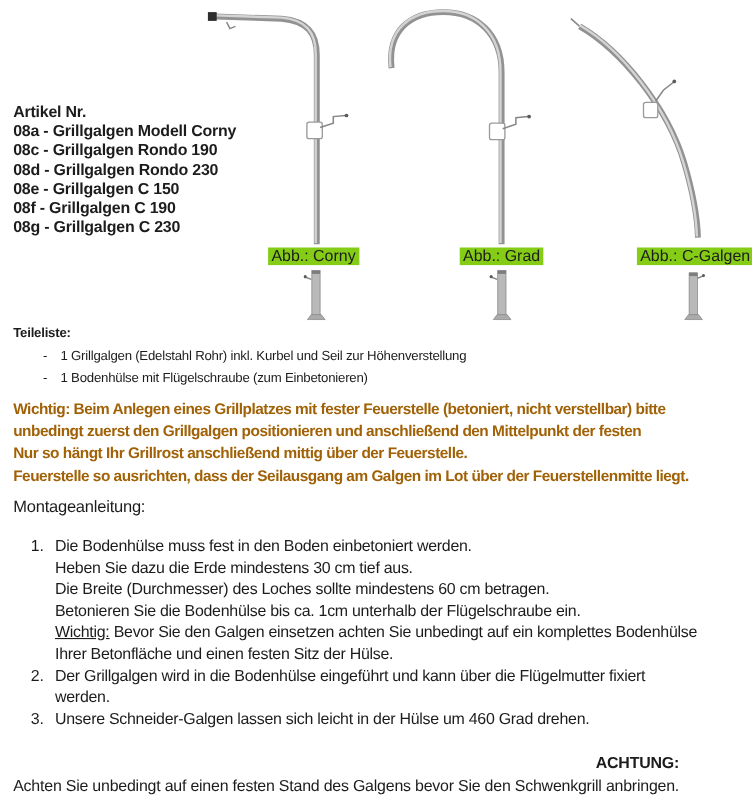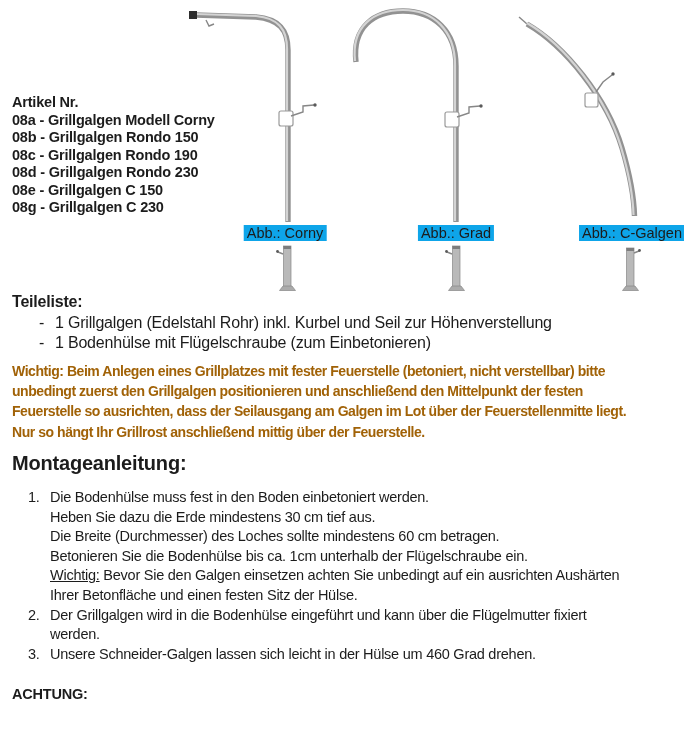--- a/index.html
+++ b/index.html
@@ -12,33 +12,33 @@
   .t-out{fill:none;stroke:#929292;stroke-width:5.4px;}
   .t-in{fill:none;stroke:#d4d4d4;stroke-width:2.2px;}
   .thin{fill:none;stroke:#878787;stroke-width:1.4px;}
   .crank-box{fill:#ffffff;stroke:#9a9a9a;stroke-width:1.2px;}
   .sleeve{fill:#b9b9b9;stroke:#878787;stroke-width:0.7px;}
   .sleeve-cap{fill:#7d7d7d;}
   .base{fill:#ababab;stroke:#878787;stroke-width:0.7px;}
   .dot{fill:#5a5a5a;}
 
   .caption{position:absolute;top:225px;transform:translateX(-50%);
-           font-size:14.5px;white-space:nowrap;background:#0ea5e9;padding:0 3px;}
+           font-size:14.5px;white-space:nowrap;background:#84cc16;padding:0 3px;}
 
   .articles{left:12px;top:94px;font-weight:700;font-size:14.5px;line-height:17.5px;letter-spacing:-0.2px;}
 
-  .parts{left:12px;top:292px;font-size:16px;line-height:20.5px;letter-spacing:-0.2px;}
+  .parts{left:12px;top:292px;font-size:12px;line-height:20.5px;letter-spacing:-0.2px;}
   .parts .head{font-weight:700;}
   .prow{display:flex;}
   .prow .dash{padding-left:27px;width:16px;flex:none;}
 
   .warning{left:12px;top:361px;font-size:14px;font-weight:700;line-height:20.2px;
            color:#a16207;letter-spacing:-0.45px;white-space:nowrap;}
 
-  .mtitle{left:12px;top:452px;font-size:20px;font-weight:700;letter-spacing:-0.2px;}
+  .mtitle{left:12px;top:452px;font-size:15px;font-weight:400;letter-spacing:-0.2px;}
 
   .mlist{left:28px;top:488px;font-size:14.5px;line-height:19.6px;letter-spacing:-0.25px;}
   .mrow{display:flex;}
   .mrow .num{width:22px;flex:none;}
   .mrow .mtext{white-space:nowrap;}
   .u{text-decoration:underline;}
 
   .achtung{left:12px;top:684px;font-size:14.5px;line-height:21px;letter-spacing:-0.2px;text-align:right;}
   .achtung .head{font-weight:700;}
 </style>
@@ -98,44 +98,44 @@
     </g>
   </svg>
 
   <div class="caption" style="left:285px">Abb.: Corny</div>
   <div class="caption" style="left:456px">Abb.: Grad</div>
   <div class="caption" style="left:632px">Abb.: C-Galgen</div>
 
   <div class="abs articles">
     <div>Artikel Nr.</div>
     <div>08a - Grillgalgen Modell Corny</div>
-    <div>08b - Grillgalgen Rondo 150</div>
     <div>08c - Grillgalgen Rondo 190</div>
     <div>08d - Grillgalgen Rondo 230</div>
     <div>08e - Grillgalgen C 150</div>
+    <div>08f - Grillgalgen C 190</div>
     <div>08g - Grillgalgen C 230</div>
   </div>
 
   <div class="abs parts">
     <div class="head">Teileliste:</div>
     <div class="prow">
       <span class="dash">-</span>
       <span>1 Grillgalgen (Edelstahl Rohr) inkl. Kurbel und Seil zur Höhenverstellung</span>
     </div>
     <div class="prow">
       <span class="dash">-</span>
       <span>1 Bodenhülse mit Flügelschraube (zum Einbetonieren)</span>
     </div>
   </div>
 
   <div class="abs warning">
     <div>Wichtig: Beim Anlegen eines Grillplatzes mit fester Feuerstelle (betoniert, nicht verstellbar) bitte</div>
     <div>unbedingt zuerst den Grillgalgen positionieren und anschließend den Mittelpunkt der festen</div>
+    <div>Nur so hängt Ihr Grillrost anschließend mittig über der Feuerstelle.</div>
     <div>Feuerstelle so ausrichten, dass der Seilausgang am Galgen im Lot über der Feuerstellenmitte liegt.</div>
-    <div>Nur so hängt Ihr Grillrost anschließend mittig über der Feuerstelle.</div>
   </div>
 
   <div class="abs mtitle">Montageanleitung:</div>
 
   <div class="abs mlist">
     <div class="mrow">
       <span class="num">1.</span>
       <span class="mtext">Die Bodenhülse muss fest in den Boden einbetoniert werden.</span>
     </div>
     <div class="mrow">
@@ -147,21 +147,21 @@
       <span class="mtext">Die Breite (Durchmesser) des Loches sollte mindestens 60 cm betragen.</span>
     </div>
     <div class="mrow">
       <span class="num"></span>
       <span class="mtext">Betonieren Sie die Bodenhülse bis ca. 1cm unterhalb der Flügelschraube ein.</span>
     </div>
     <div class="mrow">
       <span class="num"></span>
       <span class="mtext">
         <span class="u">Wichtig:</span>
-        <span>Bevor Sie den Galgen einsetzen achten Sie unbedingt auf ein ausrichten Aushärten</span>
+        <span>Bevor Sie den Galgen einsetzen achten Sie unbedingt auf ein komplettes Bodenhülse</span>
       </span>
     </div>
     <div class="mrow">
       <span class="num"></span>
       <span class="mtext">Ihrer Betonfläche und einen festen Sitz der Hülse.</span>
     </div>
     <div class="mrow">
       <span class="num">2.</span>
       <span class="mtext">Der Grillgalgen wird in die Bodenhülse eingeführt und kann über die Flügelmutter fixiert</span>
     </div>
@@ -170,15 +170,16 @@
       <span class="mtext">werden.</span>
     </div>
     <div class="mrow">
       <span class="num">3.</span>
       <span class="mtext">Unsere Schneider-Galgen lassen sich leicht in der Hülse um 460 Grad drehen.</span>
     </div>
   </div>
 
   <div class="abs achtung">
     <div class="head">ACHTUNG:</div>
+    <div>Achten Sie unbedingt auf einen festen Stand des Galgens bevor Sie den Schwenkgrill anbringen.</div>
   </div>
 
 </div>
 
 </body></html>

